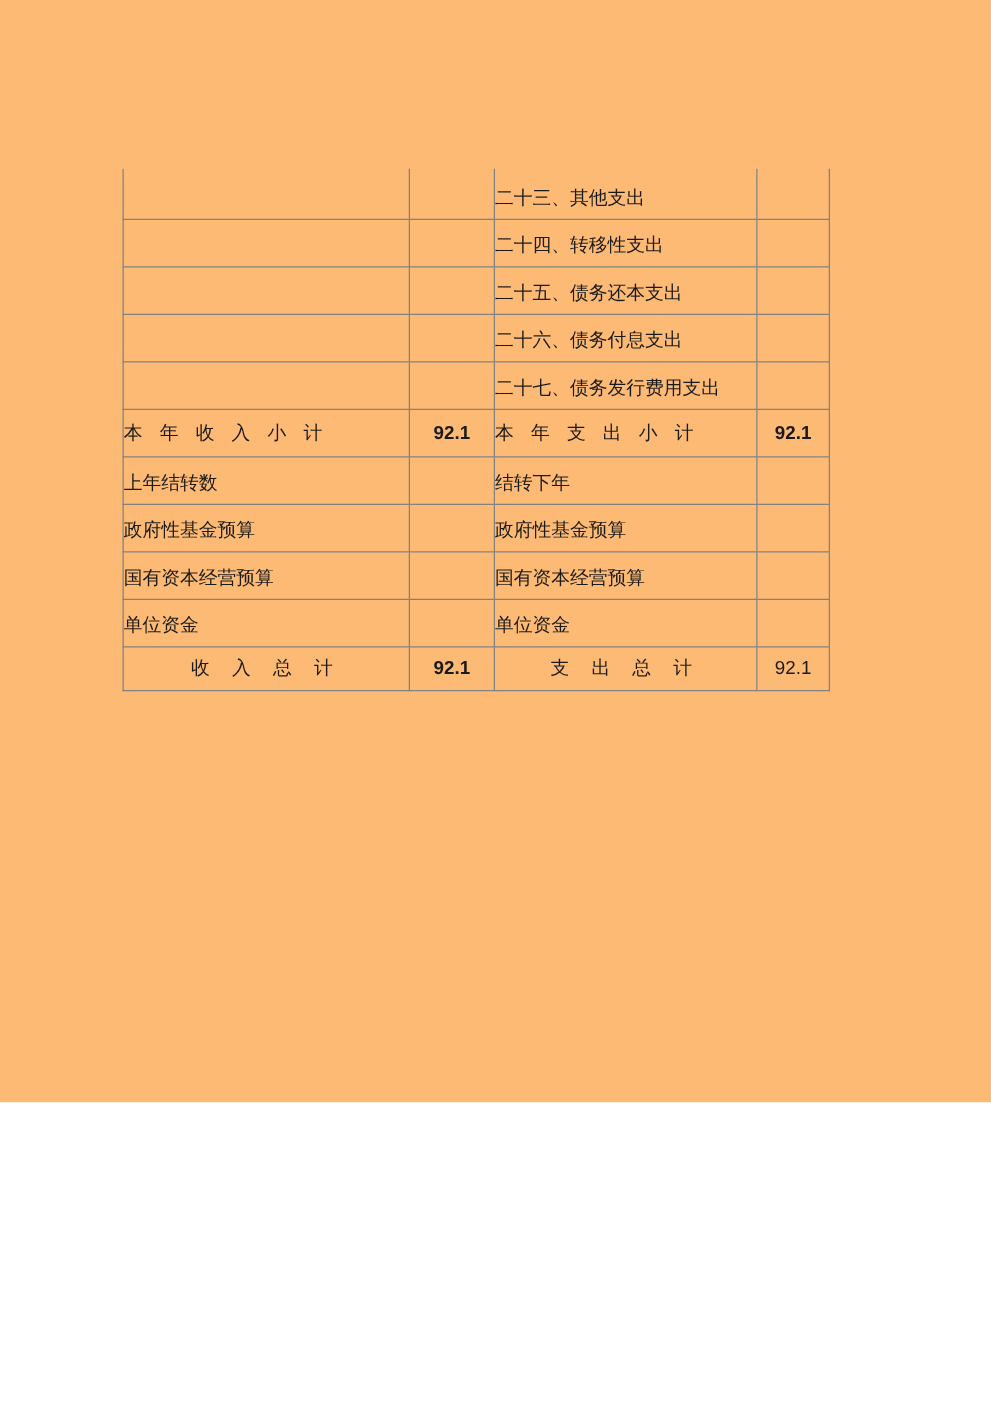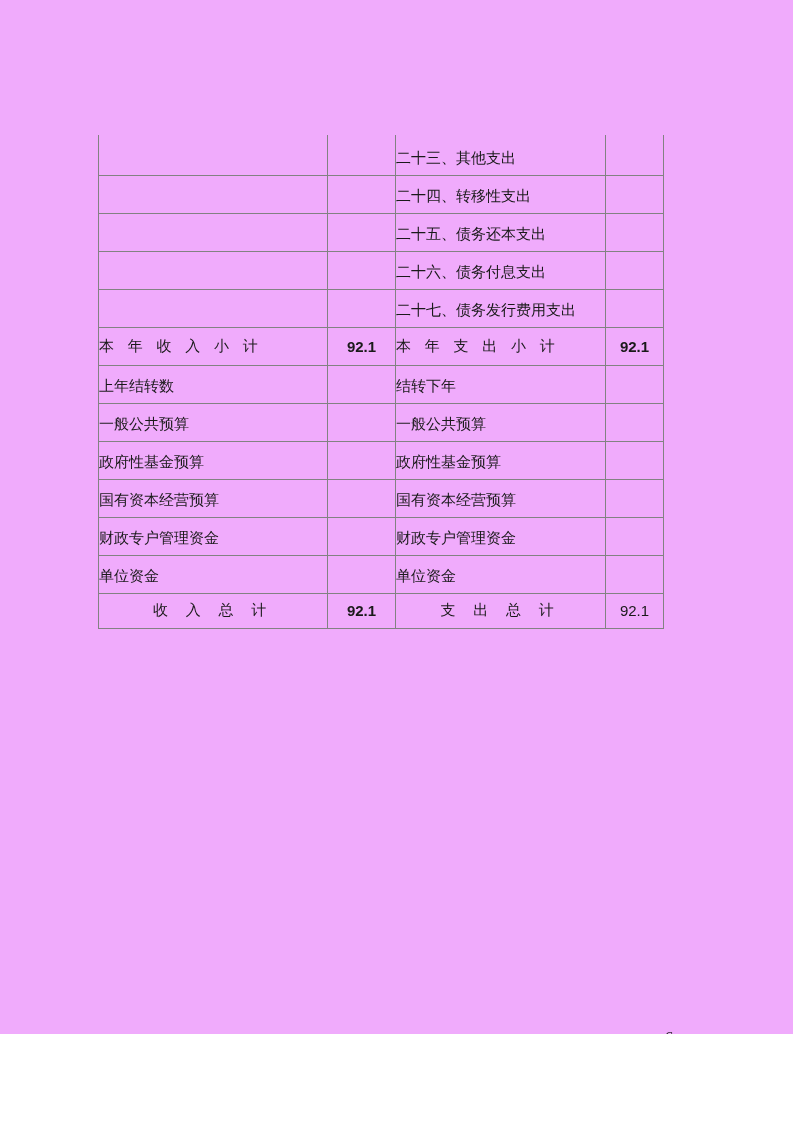--- a/index.html
+++ b/index.html
@@ -1,21 +1,21 @@
 <!DOCTYPE html>
 <html><head>
 <meta charset="utf-8">
 <style>
   * { margin: 0; padding: 0; box-sizing: border-box; }
   html, body { background: #ffffff; }
   .page {
     position: relative;
     width: 793px;
-    height: 1034px;
-    background: #f0abfc;
+    height: 882px;
+    background: #fdba74;
     overflow: hidden;
     font-family: "Liberation Serif", "DejaVu Serif", serif;
     color: #1a1a1a;
   }
   table.budget {
     position: absolute;
     left: 98px;
     top: 135px;
     width: 565px;
     border-collapse: collapse;
@@ -123,41 +123,29 @@
         <td class="center-label">本 年 支 出 小 计</td>
         <td class="num">92.1</td>
       </tr>
       <tr class="r-std">
         <td class="label">上年结转数</td>
         <td class="num"></td>
         <td class="label">结转下年</td>
         <td class="num"></td>
       </tr>
       <tr class="r-std">
-        <td class="label sublabel">一般公共预算</td>
-        <td class="num"></td>
-        <td class="label sublabel">一般公共预算</td>
-        <td class="num"></td>
-      </tr>
-      <tr class="r-std">
         <td class="label sublabel">政府性基金预算</td>
         <td class="num"></td>
         <td class="label sublabel">政府性基金预算</td>
         <td class="num"></td>
       </tr>
       <tr class="r-std">
         <td class="label sublabel">国有资本经营预算</td>
         <td class="num"></td>
         <td class="label sublabel">国有资本经营预算</td>
-        <td class="num"></td>
-      </tr>
-      <tr class="r-std">
-        <td class="label sublabel">财政专户管理资金</td>
-        <td class="num"></td>
-        <td class="label sublabel">财政专户管理资金</td>
         <td class="num"></td>
       </tr>
       <tr class="r-std">
         <td class="label sublabel">单位资金</td>
         <td class="num"></td>
         <td class="label sublabel">单位资金</td>
         <td class="num"></td>
       </tr>
       <tr class="r-total">
         <td class="total-label">收 入 总 计</td>

